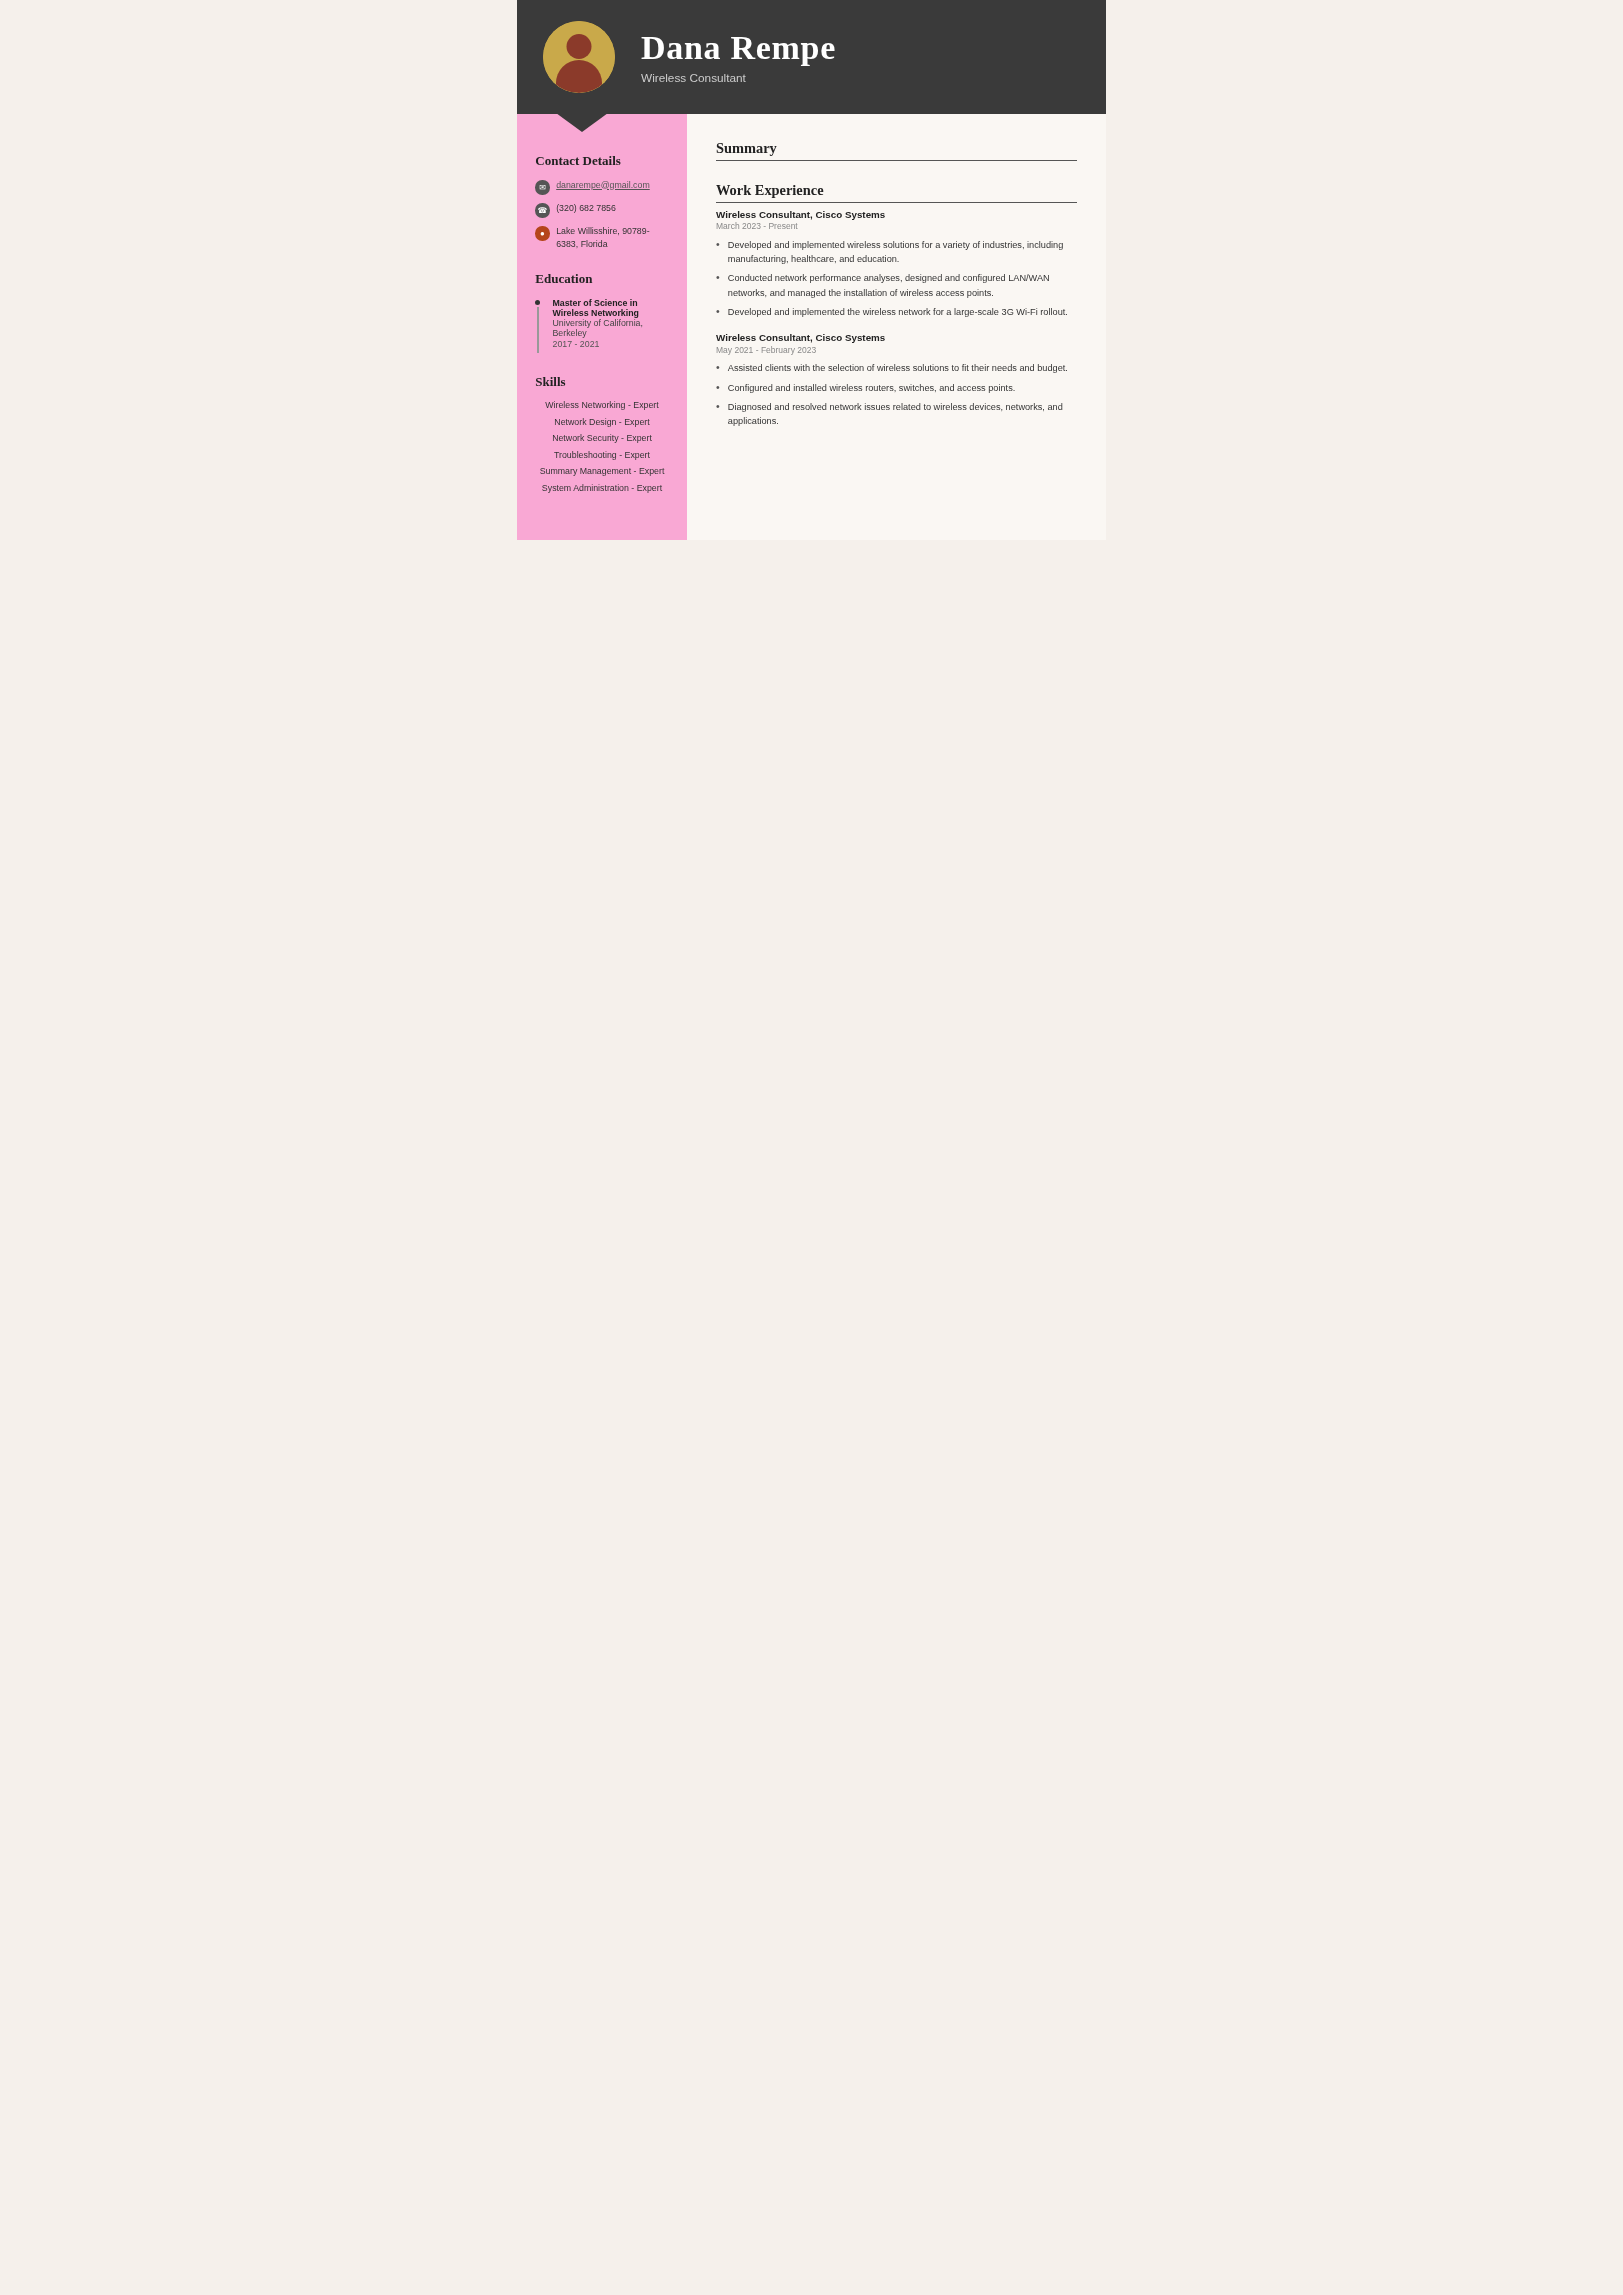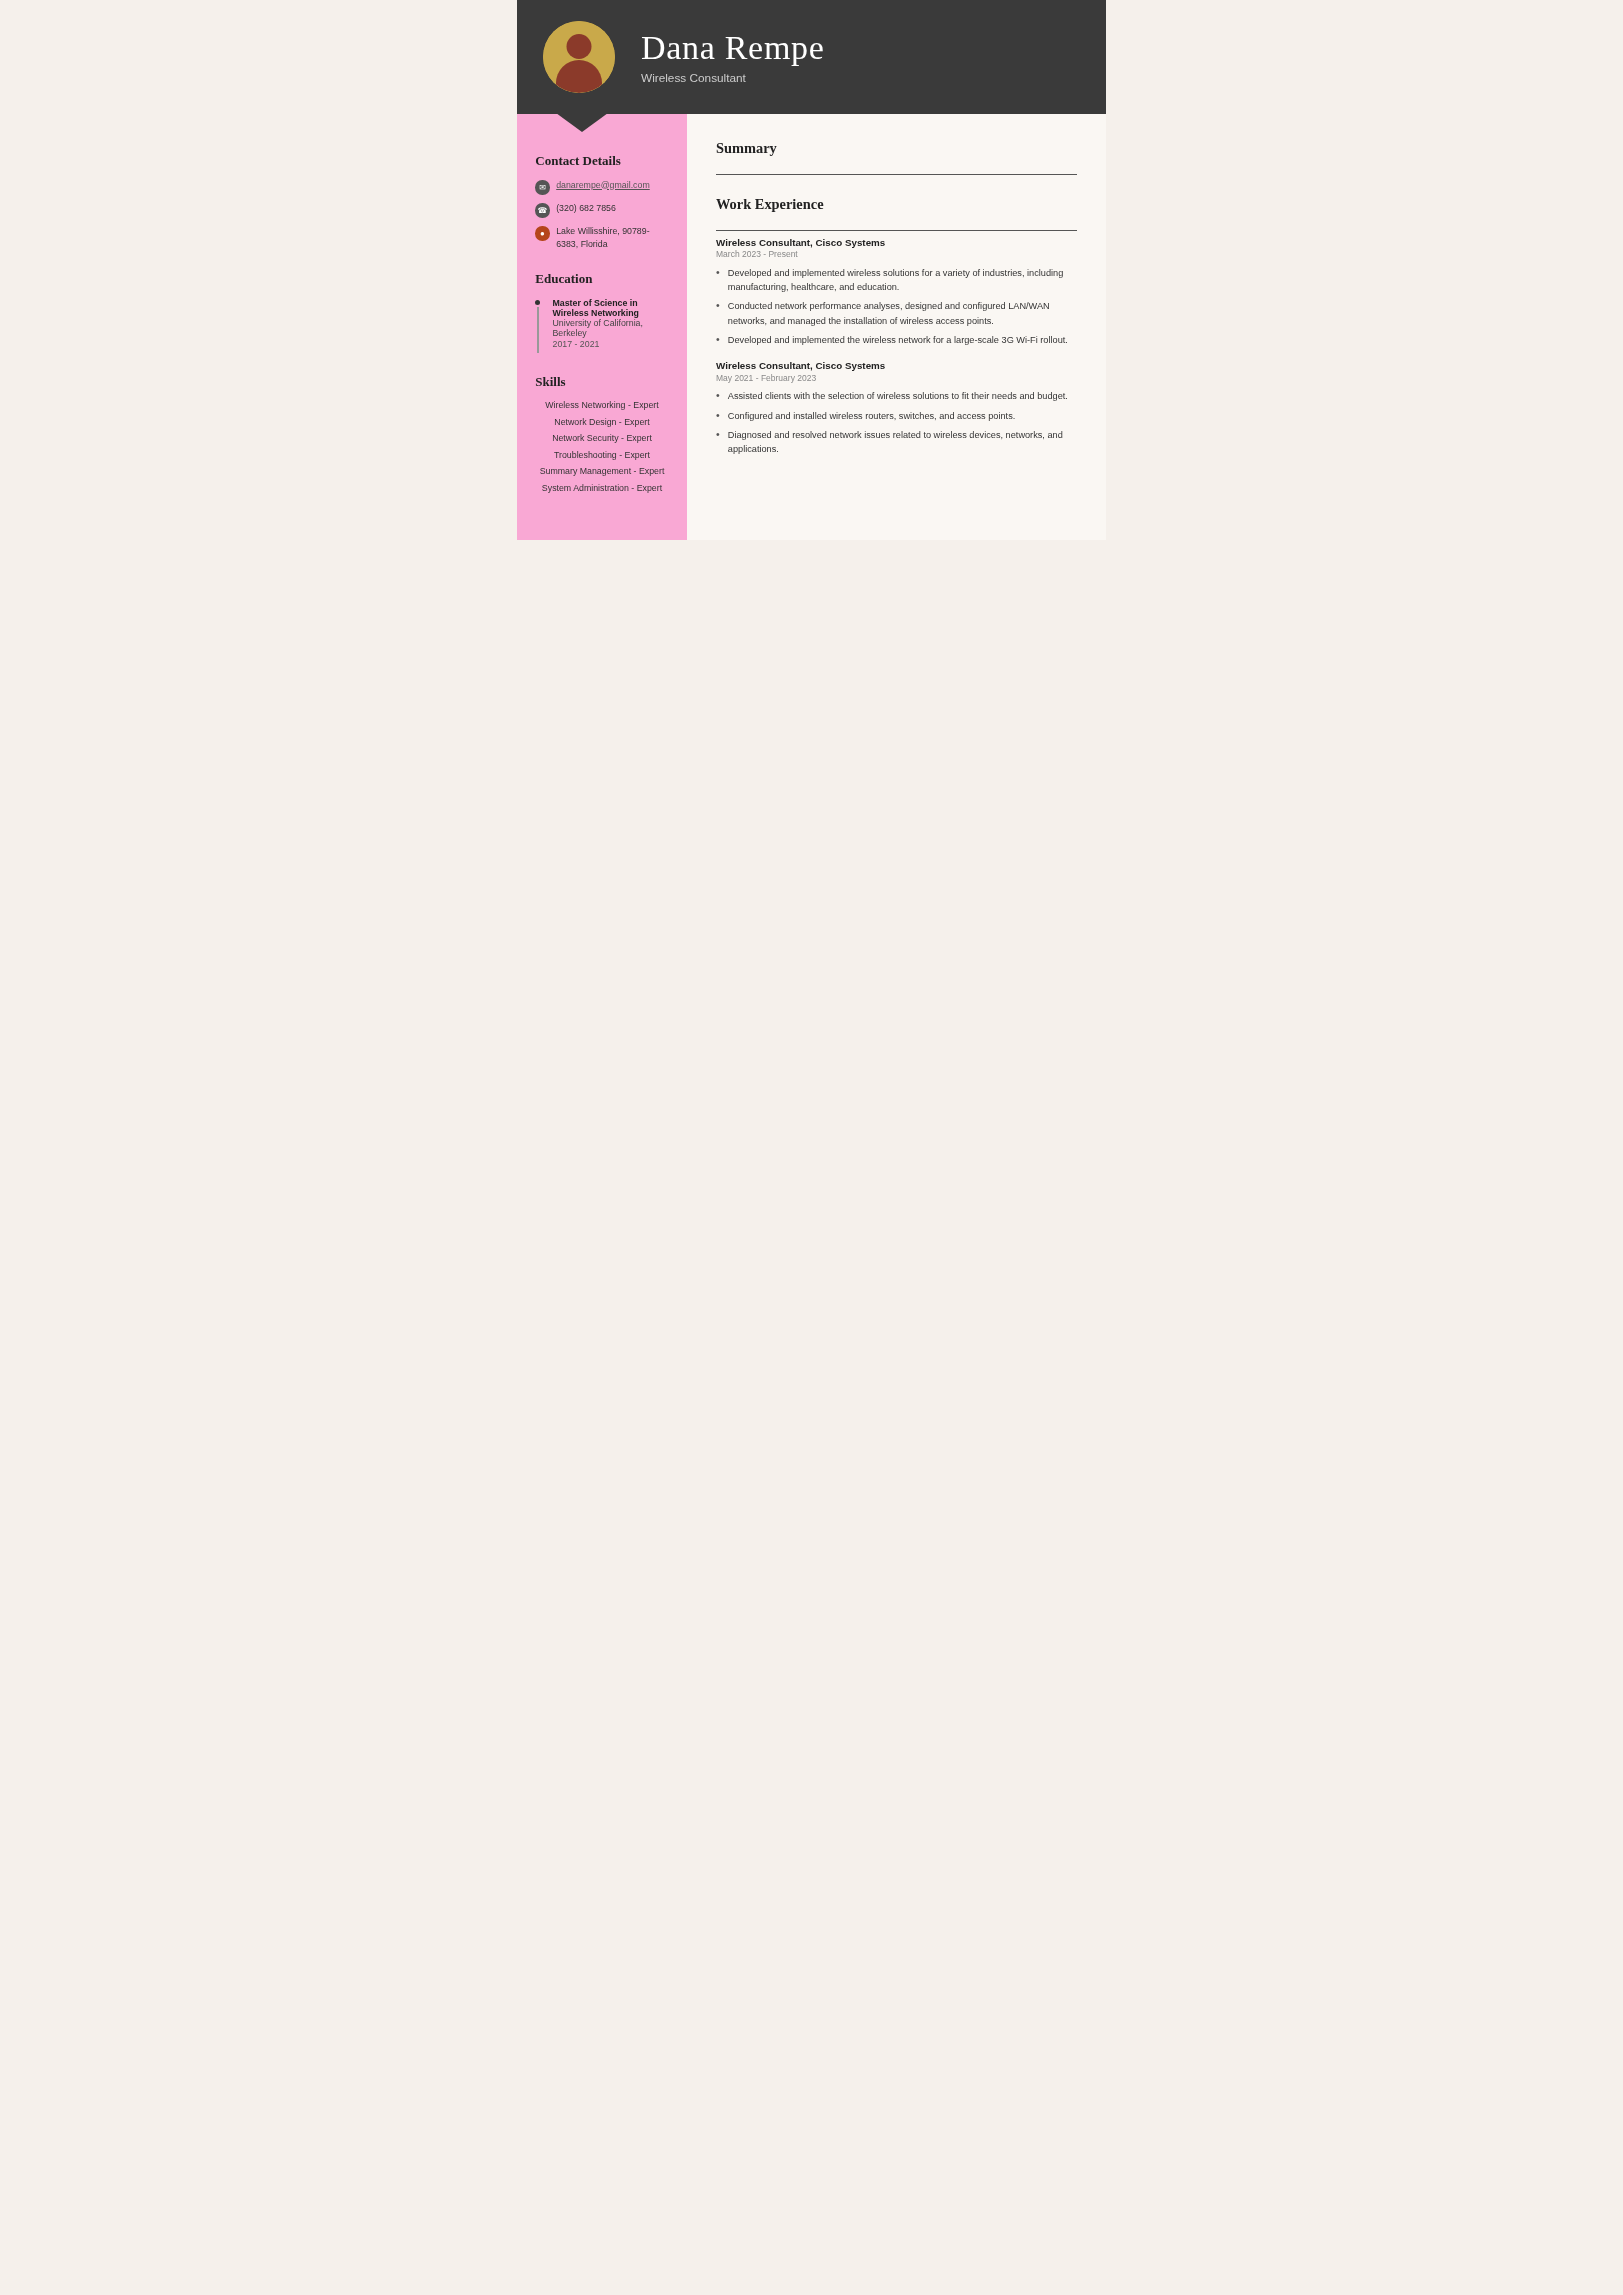--- a/index.html
+++ b/index.html
@@ -60,21 +60,21 @@
       transform: translateX(-50%);
       width: 46px;
       height: 33px;
       border-radius: 26px 26px 0 0;
       background: #8b3a2a;
     }
 
     .header-text { color: #fff; }
     .header-name {
       font-size: 34px;
-      font-weight: normal;
+      font-weight: bold;
       letter-spacing: 0.7px;
       margin-bottom: 3.9px;
     }
     .header-title {
       font-size: 11.8px;
       color: #ccc;
       font-weight: normal;
       font-family: Arial, sans-serif;
     }
 
@@ -184,21 +184,21 @@
       flex: 1;
       padding: 26px 29px 26px 29px;
       background: #faf7f3;
     }
 
     .section { margin-bottom: 21px; }
     .section-title {
       font-size: 14.4px;
       font-weight: bold;
       color: #222;
-      padding-bottom: 17px;
+      padding-bottom: 3px;
       border-bottom: 1px solid #555;
       margin-bottom: 6px;
       font-family: Georgia, serif;
     }
     .section-text {
       font-size: 9.2px;
       font-family: Arial, sans-serif;
       color: #333;
       line-height: 1.6;
     }

